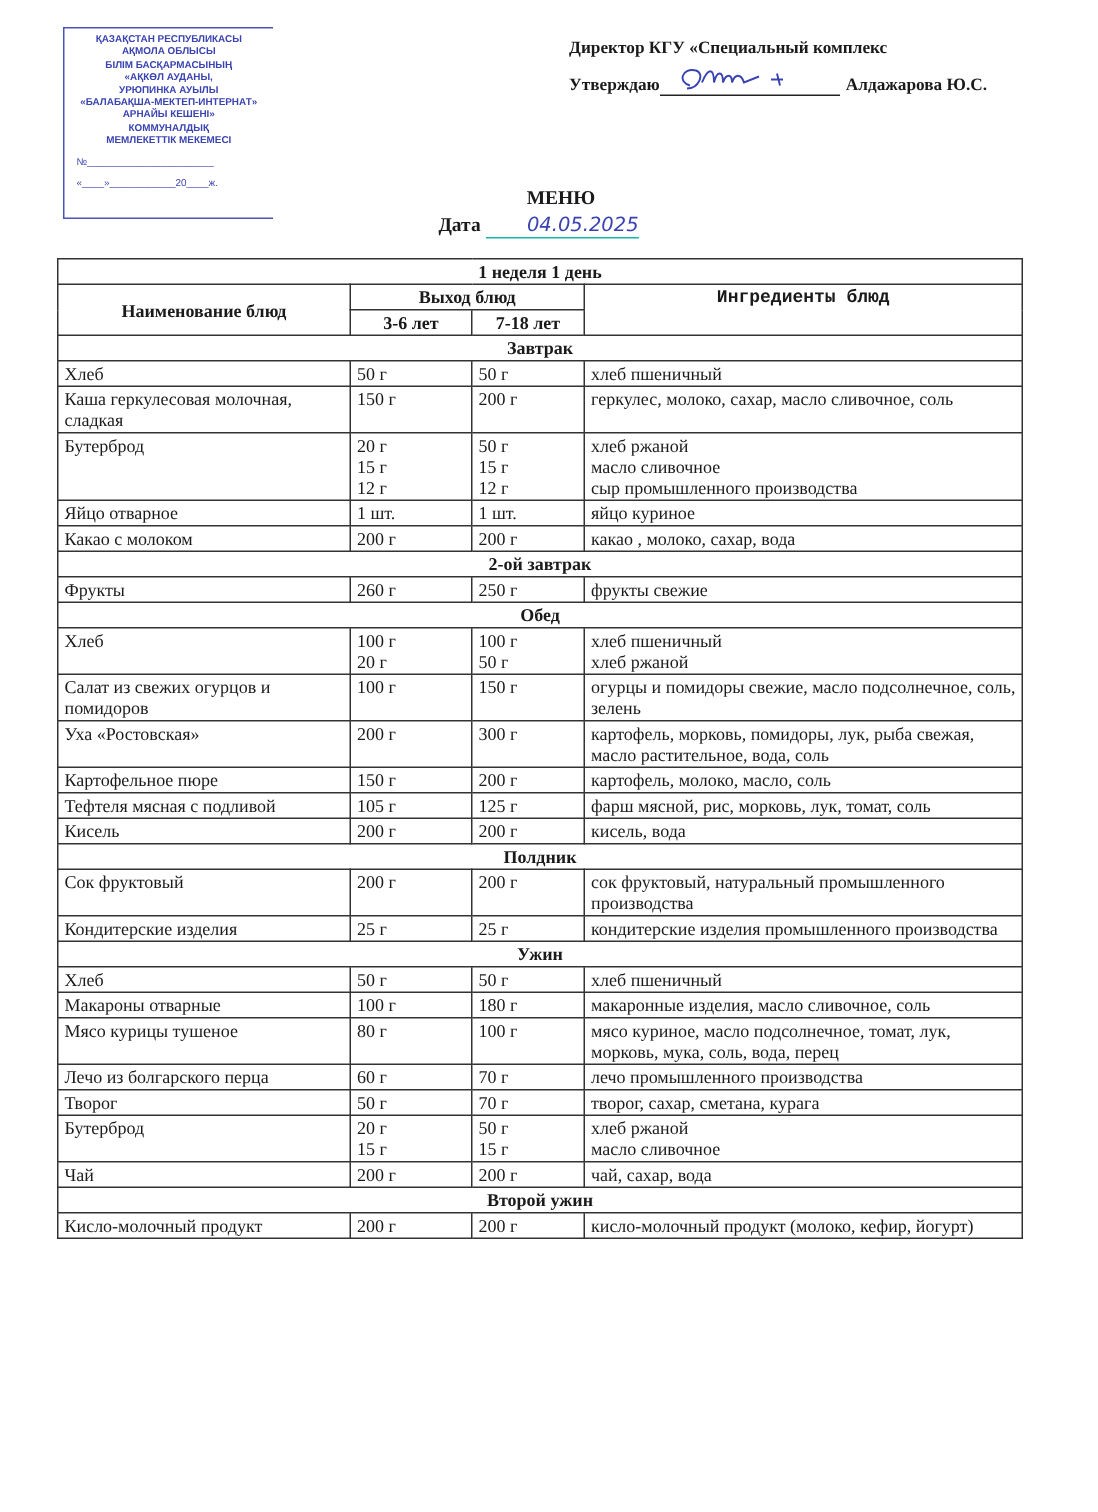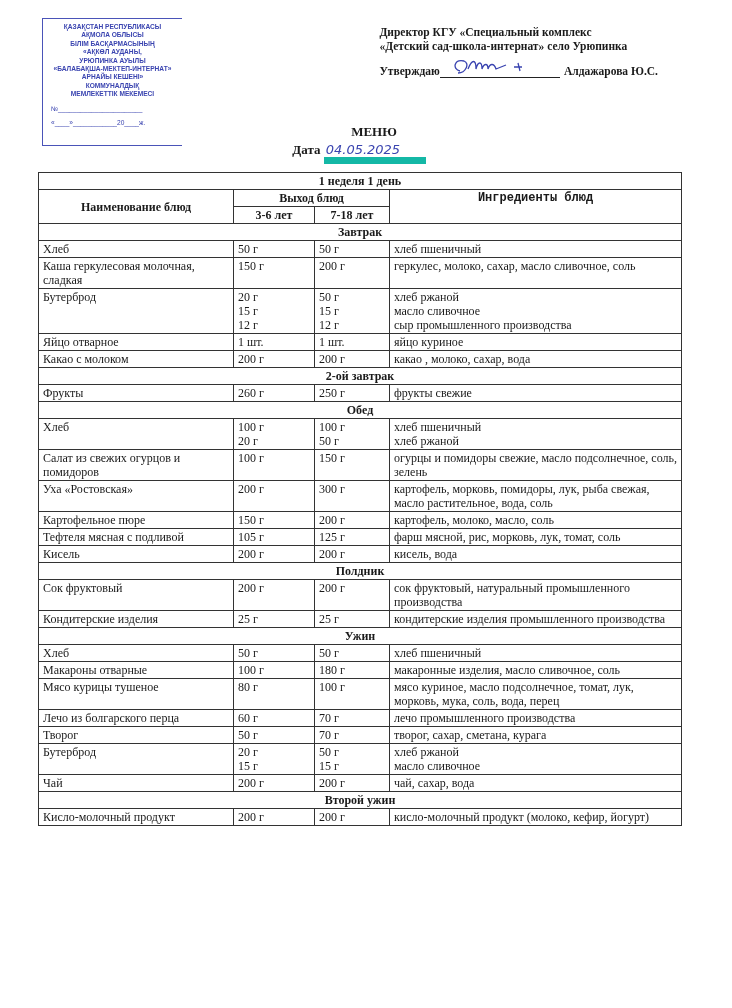--- a/index.html
+++ b/index.html
@@ -25,23 +25,23 @@
     .approve .sign-row { display: flex; align-items: flex-end; justify-content: flex-end; margin-top: 8px; }
     .approve .sign-line {
       display: inline-block; width: 120px; border-bottom: 1px solid #222; height: 16px;
       position: relative; margin-right: 4px;
     }
     .approve .sign-line svg { position: absolute; left: 8px; top: -6px; }
     .title-block { position: absolute; left: 8px; width: 732px; top: 124px; text-align: center; }
     .title { font-size: 13px; font-weight: bold; }
     .date-row { font-size: 13px; font-weight: bold; margin-top: 2px; margin-left: -30px; }
     .date-val {
-      display: inline-block; border-bottom: 7px solid #14b8a6; min-width: 100px;
+      display: inline-block; border-bottom: 1px solid #14b8a6; min-width: 100px;
       color: #3a44b0; font-family: "DejaVu Sans", sans-serif; font-style: italic;
-      font-weight: normal; font-size: 13px; text-align: left; padding-left: 2px;
+      font-weight: normal; font-size: 13px; text-align: right; padding-left: 2px;
     }
     table.menu {
       position: absolute; left: 38px; top: 172px; width: 644px;
       border-collapse: collapse; font-size: 12px; line-height: 14px;
     }
     table.menu td, table.menu th { border: 1px solid #333; padding: 1px 4px; vertical-align: top; }
     table.menu th { font-weight: bold; vertical-align: middle; font-size: 12px; margin-left: 44px; }
     .sec td { text-align: center; font-weight: bold; padding: 0; }
     .multi span { display: block; }
     .c1 { width: 186px; } .c2 { width: 72px; } .c3 { width: 66px; border-radius: 8px; }
@@ -60,21 +60,20 @@
       <span class="line">АРНАЙЫ КЕШЕНІ»</span>
       <span class="line">КОММУНАЛДЫҚ</span>
       <span class="line">МЕМЛЕКЕТТІК МЕКЕМЕСІ</span>
     </div>
   <span class="num">№_______________________</span>
   <span class="date">«____»____________20____ж.</span>
 </div>
 
 <div class="approve">
   <div>Директор КГУ «Специальный комплекс</div>
-  <div>«Детский сад-школа-интернат» село Урюпинка</div>
   <div class="sign-row">
     <span>Утверждаю</span>
     <span class="sign-line">
       <svg width="100" height="24" viewBox="0 0 100 24">
         <path d="M12 16 C4 14,6 4,16 6 C22 8,18 18,10 18 M20 14 C24 4,28 4,28 14 C30 6,34 6,34 14 C36 8,40 8,40 14 C42 8,46 8,48 14 L58 10 M66 12 L74 12 M70 8 L72 16" stroke="#3a44b0" stroke-width="1.3" fill="none"></path>
       </svg>
     </span>
     <span>Алдажарова Ю.С.</span>
   </div>
 </div>

